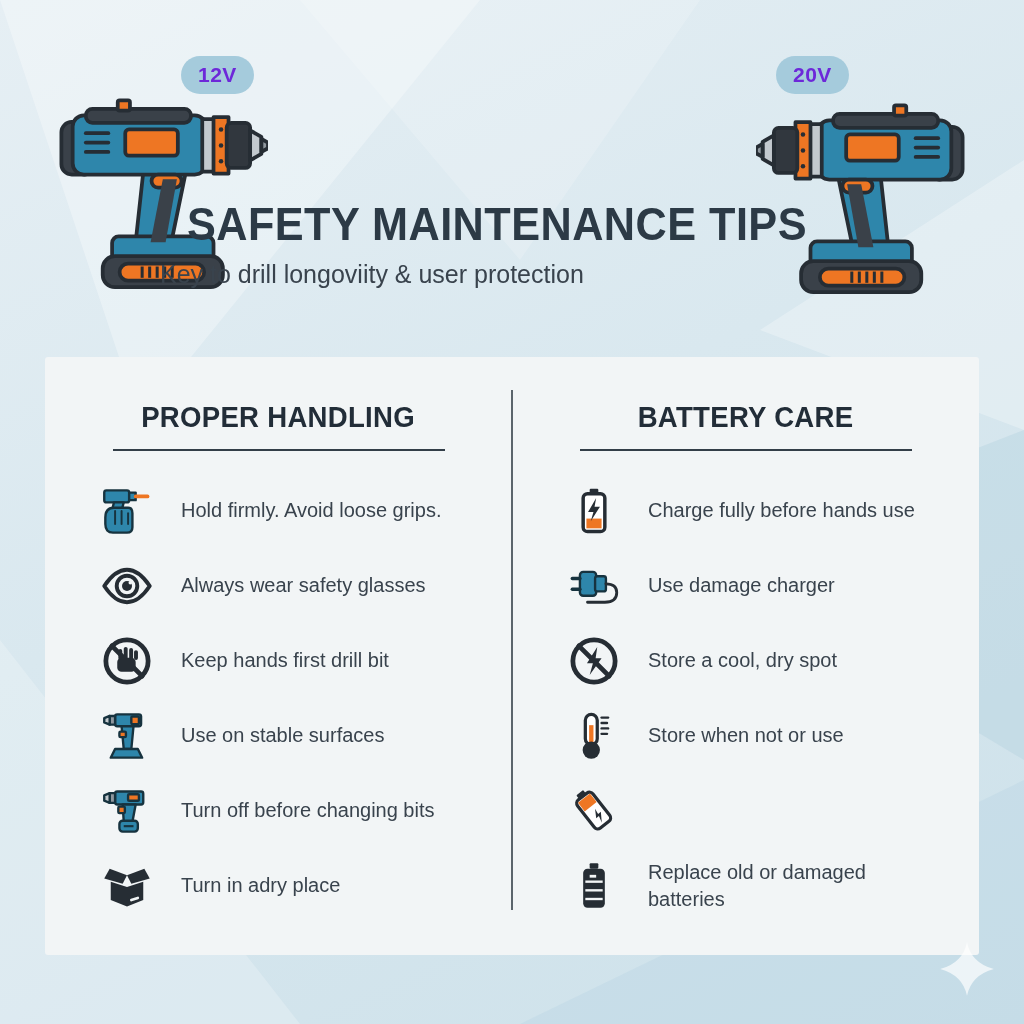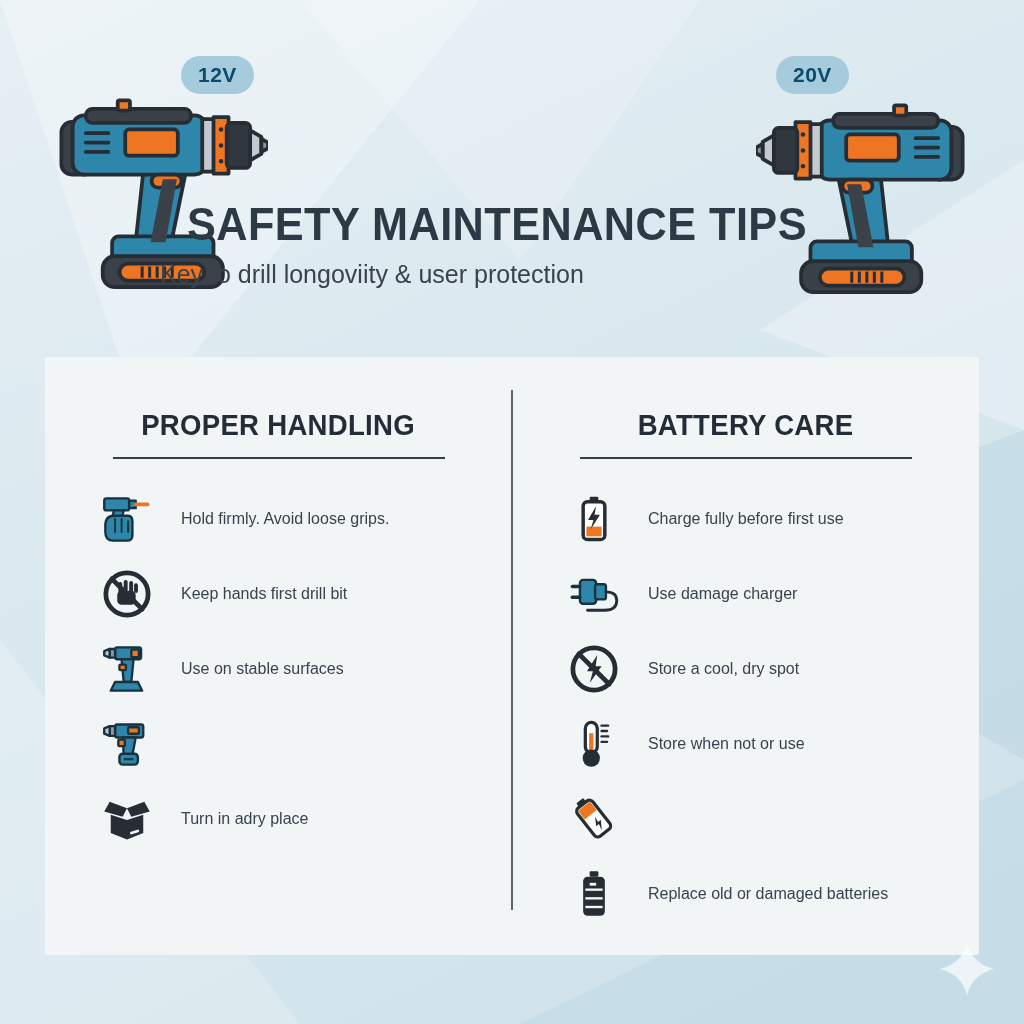--- a/index.html
+++ b/index.html
@@ -4,21 +4,21 @@
 <style>
   * { margin:0; padding:0; box-sizing:border-box; }
   body { font-family:"Liberation Sans", sans-serif; }
   .canvas {
     position:relative; width:1024px; height:1024px; overflow:hidden;
     background:linear-gradient(155deg,#e6eff4 0%, #d9e8ef 45%, #cde1ea 100%);
   }
   .bg-facets { position:absolute; inset:0; pointer-events:none; }
 
   .badge {
-    position:absolute; background:#a5cbdc; color:#0c4a6e;
+    position:absolute; background:#a5cbdc; color:#6d28d9;
     font-weight:bold; font-size:21px; padding:7px 17px; border-radius:20px;
     letter-spacing:0.5px;
   }
   .badge-left { left:181px; top:56px; }
   .badge-right { left:776px; top:56px; }
 
   .drill { position:absolute; width:216px; height:212px; }
   .drill-left { left:52px; top:90px; }
   .drill-right { left:756px; top:95px; transform:scaleX(-1); }
 
@@ -30,36 +30,36 @@
   .subtitle { margin-top:9px; font-size:25px; color:#39434d; }
 
   .card {
     position:absolute; left:45px; top:357px; width:934px; height:598px;
     background:#f2f5f6; border-radius:3px;
   }
   .divider {
     position:absolute; left:466px; top:33px; width:2px; height:520px;
     background:#414b54; opacity:0.85;
   }
-  .col { position:absolute; top:12px; width:467px; height:506px; }
+  .col { position:absolute; top:4px; width:467px; height:506px; }
   .col-left { left:0; }
   .col-right { left:467px; }
   .heading-wrap {
     width:332px; margin:40px auto 0; text-align:center;
     padding-bottom:15px; border-bottom:2px solid #333e48;
   }
   .heading {
     display:inline-block; font-size:29px; font-weight:bold; color:#222d38;
     letter-spacing:0.3px; transform:scaleX(0.95); white-space:nowrap;
   }
   .rows { margin-top:22px; }
   .row { height:75px; display:flex; align-items:center; padding-left:55px; }
   .icon-box { width:54px; height:54px; flex-shrink:0; display:flex; align-items:center; justify-content:center; }
   .icon-box svg { width:52px; height:52px; }
-  .tip-text { margin-left:27px; font-size:16px; color:#39434d; line-height:1.35; max-width:300px; }
+  .tip-text { margin-left:27px; font-size:20px; color:#39434d; line-height:1.35; max-width:300px; }
 
   .sparkle { position:absolute; left:936px; top:938px; width:62px; height:62px; opacity:0.8; }
 </style>
 </head>
 <body>
 
 <div class="canvas">
 
   <svg class="bg-facets" viewBox="0 0 1024 1024">
     <polygon points="0,0 480,0 140,420" fill="rgba(255,255,255,0.30)"></polygon>
@@ -176,20 +176,31 @@
               <g stroke="#17333f" stroke-width="1.8" stroke-linecap="round">
                 <line x1="13" y1="24" x2="13" y2="36"></line>
                 <line x1="19" y1="24" x2="19" y2="36"></line>
                 <line x1="25" y1="26" x2="25" y2="36"></line>
               </g>
             </svg>
           </span>
           <span class="tip-text">Hold firmly. Avoid loose grips.</span>
         </div>
 
+        <div class="row">
+          <span class="icon-box">
+            <svg viewBox="0 0 48 48">
+              <path d="M3 24 Q13 9 24 9 Q35 9 45 24 Q35 39 24 39 Q13 39 3 24 Z" fill="none" stroke="#262d34" stroke-width="3.6" stroke-linejoin="round"></path>
+              <circle cx="24" cy="24" r="9.5" fill="none" stroke="#262d34" stroke-width="3.6"></circle>
+              <circle cx="24" cy="24" r="4.6" fill="#262d34"></circle>
+              <circle cx="27" cy="21" r="1.6" fill="#f2f5f6"></circle>
+            </svg>
+          </span>
+          <span class="tip-text">Always wear safety glasses</span>
+        </div>
 
         <div class="row">
           <span class="icon-box">
             <svg viewBox="0 0 48 48">
               <circle cx="24" cy="24" r="19.5" fill="none" stroke="#262d34" stroke-width="4.4"></circle>
               <g fill="#262d34">
                 <rect x="15" y="21" width="17" height="13" rx="4"></rect>
                 <rect x="16" y="13" width="3.6" height="10" rx="1.8"></rect>
                 <rect x="21" y="11" width="3.6" height="12" rx="1.8"></rect>
                 <rect x="26" y="12" width="3.6" height="11" rx="1.8"></rect>
@@ -226,20 +237,21 @@
                 <rect x="8" y="7.5" width="5" height="9" fill="#8f979e"></rect>
                 <path d="M3 9.5 L8 7.5 L8 16.5 L3 14.5 Z" fill="#c3c9ce"></path>
                 <rect x="25" y="8.5" width="10" height="6" rx="1" fill="#ee7623"></rect>
                 <path d="M20 18 L32 18 L29 34 L21 34 Z" fill="#2e86ab"></path>
                 <rect x="16" y="20" width="6" height="6" rx="1" fill="#ee7623"></rect>
                 <rect x="17" y="33" width="17" height="10" rx="3" fill="#2e86ab"></rect>
               </g>
               <line x1="21" y1="38" x2="30" y2="38" stroke="#17333f" stroke-width="2"></line>
             </svg>
           </span>
+          <span class="tip-text">Turn off before changing bits</span>
         </div>
 
         <div class="row">
           <span class="icon-box">
             <svg viewBox="0 0 48 48" fill="#262d34">
               <polygon points="24,14 8,8 3,17 20,22"></polygon>
               <polygon points="24,14 40,8 45,17 28,22"></polygon>
               <path d="M9 20 L24 25 L39 20 L39 37 L24 43 L9 37 Z"></path>
               <line x1="28" y1="37" x2="34" y2="35" stroke="#f2f5f6" stroke-width="2.4" stroke-linecap="round"></line>
             </svg>
@@ -258,21 +270,21 @@
 
         <div class="row">
           <span class="icon-box">
             <svg viewBox="0 0 48 48">
               <rect x="14" y="8" width="20" height="35" rx="4" fill="#ffffff" stroke="#262d34" stroke-width="3.2"></rect>
               <rect x="20" y="3.5" width="8" height="5" rx="1" fill="#262d34"></rect>
               <rect x="17" y="31" width="14" height="9" fill="#ee7623"></rect>
               <path d="M26 12 L18.5 25 L23.5 25 L21 33.5 L29.5 20 L24.5 20 Z" fill="#262d34"></path>
             </svg>
           </span>
-          <span class="tip-text">Charge fully before first use</span>
+          <span class="tip-text">Charge fully before hands use</span>
         </div>
 
         <div class="row">
           <span class="icon-box">
             <svg viewBox="0 0 48 48">
               <g stroke="#17333f" stroke-width="2.2" stroke-linejoin="round">
                 <rect x="11" y="11" width="15" height="22" rx="3" fill="#2e86ab"></rect>
                 <rect x="25" y="15" width="10" height="14" rx="2" fill="#2e86ab"></rect>
               </g>
               <line x1="4" y1="17" x2="11" y2="17" stroke="#17333f" stroke-width="3.2" stroke-linecap="round"></line>

